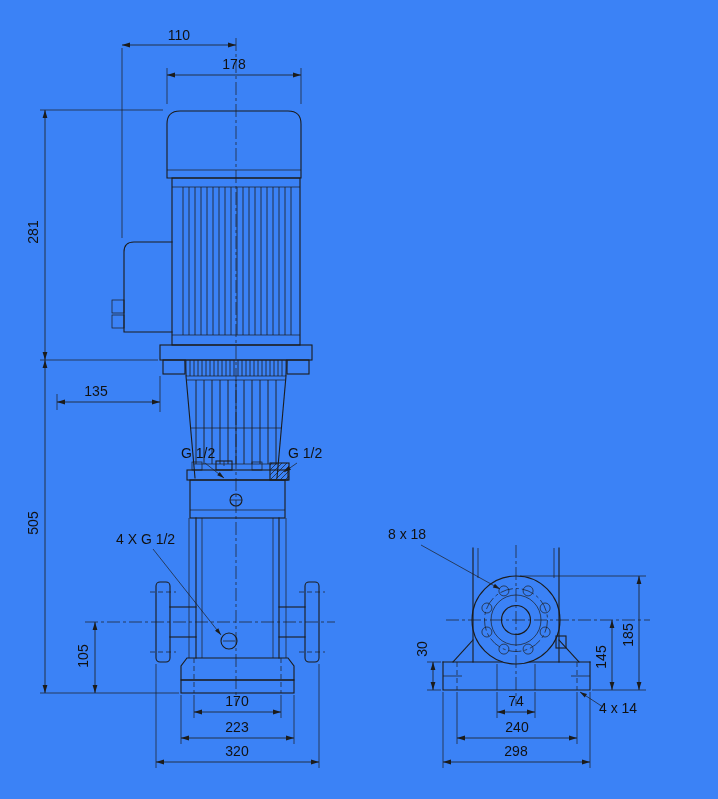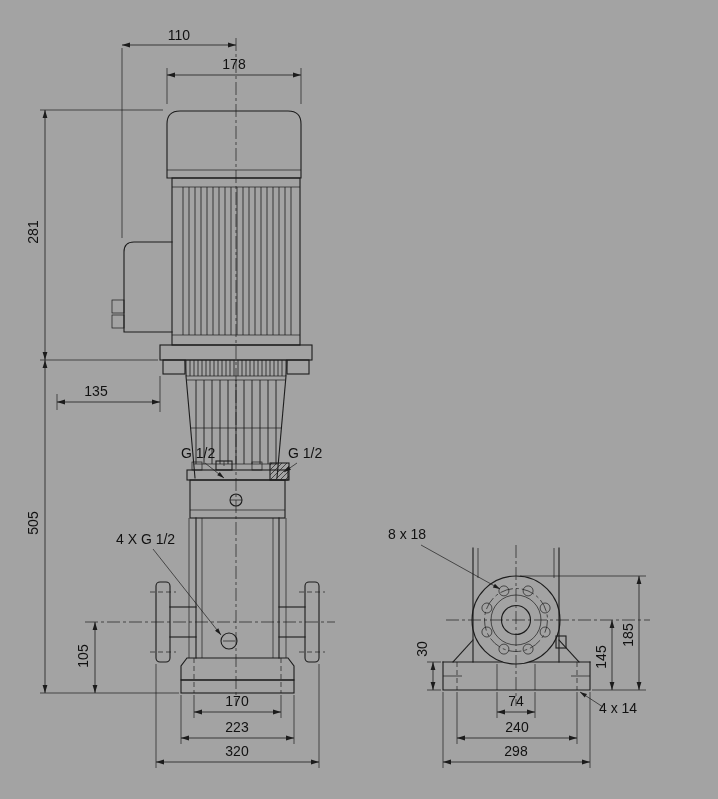--- a/index.html
+++ b/index.html
@@ -1,16 +1,16 @@
 <!DOCTYPE html>
 <html><head>
 <meta charset="utf-8">
 <style>
   html,body{margin:0;padding:0;background:#fff;}
-  .stage{position:relative;width:718px;height:799px;background:#a3a3a3;overflow:hidden;}
+  .stage{position:relative;width:718px;height:799px;background:#3b82f6;overflow:hidden;}
   svg{display:block;}
   .ln{stroke:#1c1c1c;stroke-width:1.1;fill:none;stroke-linecap:square;stroke-linejoin:miter;}
   .thin{stroke:#1c1c1c;stroke-width:0.7;fill:none;}
   .cl{stroke:#1c1c1c;stroke-width:0.7;fill:none;stroke-dasharray:13 3 3 3;}
   .dash{stroke:#1c1c1c;stroke-width:0.7;fill:none;stroke-dasharray:5 3;}
   .dim{stroke:#1c1c1c;stroke-width:0.8;fill:none;}
   .dimtxt{font-family:"Liberation Sans",sans-serif;font-size:14px;fill:#111;}
 </style>
 </head>
 <body>

